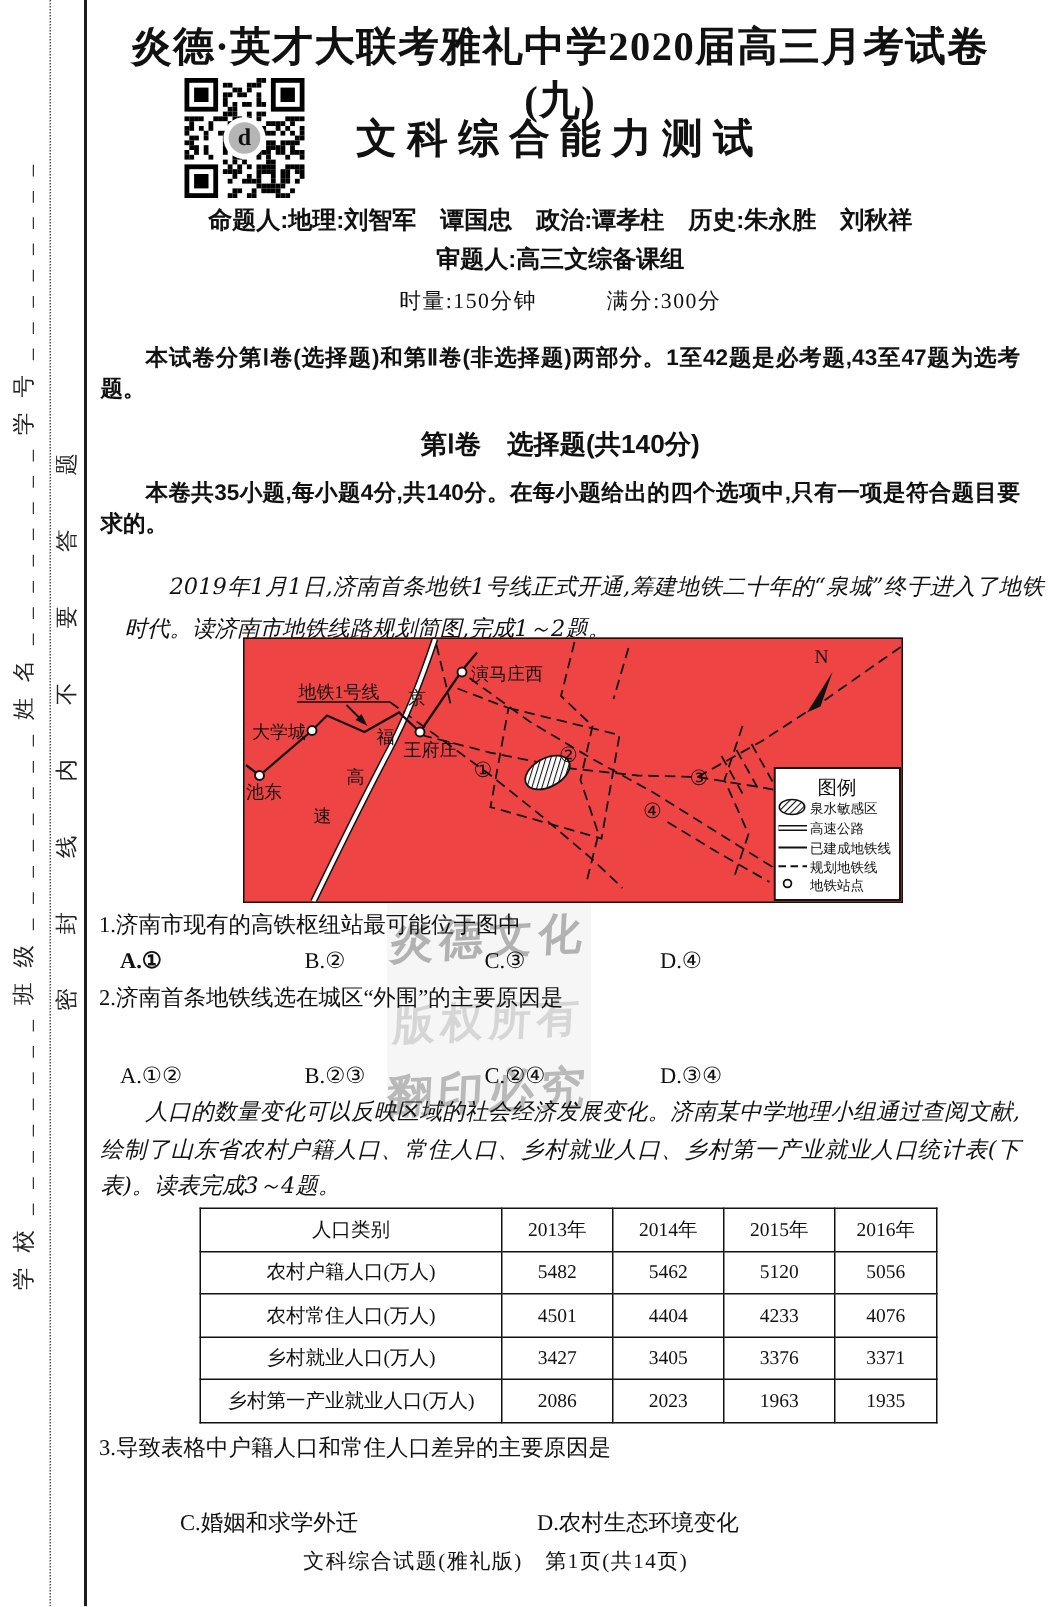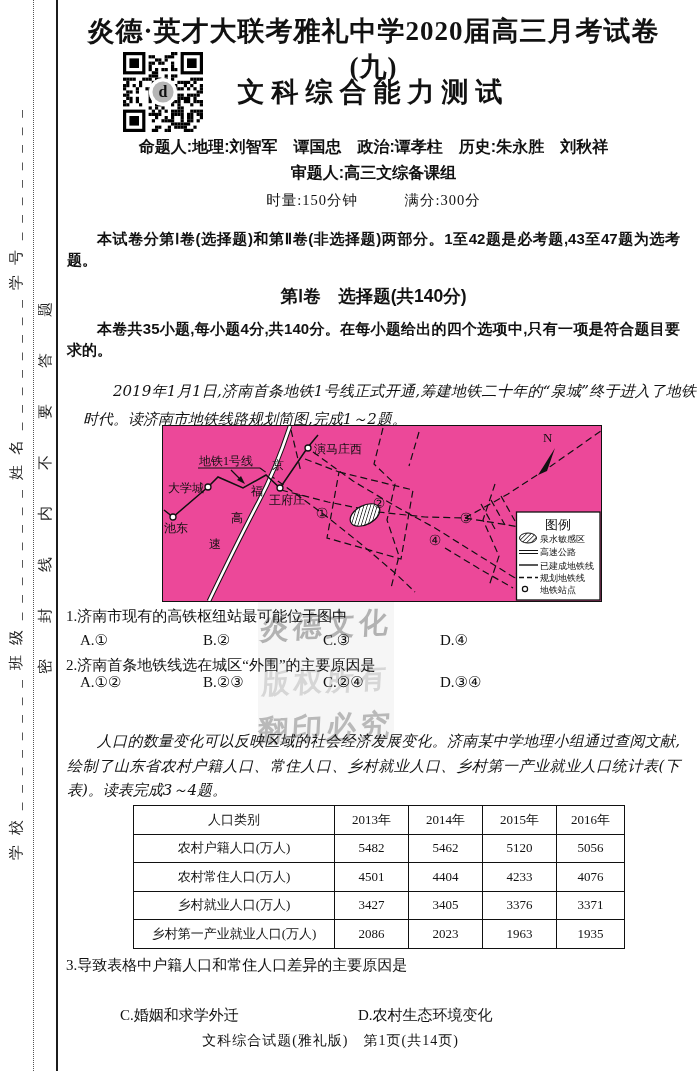--- a/index.html
+++ b/index.html
@@ -22,21 +22,21 @@
   .setters{top:137px;font-size:16px;}
   .reviewers{top:163px;font-size:16px;}
   .duration{top:191px;font-size:14.5px;letter-spacing:1px;}
   .qr{left:120px;top:52px;width:86px;height:80px;}
   
   .p-intro{top:228px;font-size:15px;line-height:21px;text-indent:2em;text-align:justify;}
   .sec-title{top:284px;font-size:17.5px;}
   .p-note{top:318px;font-size:15px;line-height:21px;text-indent:2em;text-align:justify;}
   .p-passage1{top:361px;font-size:15px;line-height:28px;text-indent:2em;text-align:justify;}
   .p-passage2{top:729px;font-size:15px;line-height:24.5px;text-indent:2em;text-align:justify;}
-  .mapbox{left:162px;top:425px;width:438px;height:175px;border:1.5px solid #111;background:#ec4899;}
+  .mapbox{left:162px;top:425px;width:438px;height:175px;border:1.5px solid #111;background:#ef4444;}
   .qstem{font-size:15px;left:66px;width:616px;}
   .optrow span{position:absolute;font-size:15px;white-space:nowrap;}
   
   .dtable{left:133px;top:805px;border-collapse:collapse;}
   .dtable td,.dtable th{border:1.3px solid #111;font-size:13px;font-weight:normal;
         text-align:center;padding:0;height:27.5px;font-family:"Liberation Serif",serif;}
   
   .wm-box{left:258px;top:600px;width:136px;height:144px;background:rgba(0,0,0,0.035);}
   .wm{left:238px;width:176px;text-align:center;color:rgba(90,90,90,0.45);
       font-family:"Liberation Sans",sans-serif;font-weight:bold;letter-spacing:4px;
@@ -379,28 +379,28 @@
         <line x1="356" y1="151.5" x2="375" y2="151.5" stroke="#111" stroke-width="1.4" stroke-dasharray="5 3"></line>
         <text x="377" y="155" font-size="9">规划地铁线</text>
         <circle cx="362" cy="163" r="2.6" fill="#fff" stroke="#111" stroke-width="1.2"></circle>
         <text x="377" y="167" font-size="9">地铁站点</text>
       </g>
     </svg>
   </div>
 
   <div class="abs qstem song" style="top:607px;">1.济南市现有的高铁枢纽站最可能位于图中</div>
   <div class="abs optrow" style="top:631px;left:0;width:700px;height:20px;">
-    <span style="left:80px;">A.①</span>
+    <span style="left:80px;font-weight:bold;">A.①</span>
     <span style="left:203px;text-align:center;">B.②</span>
     <span style="left:323px;">C.③</span>
     <span style="left:440px;">D.④</span>
   </div>
 
   <div class="abs qstem song" style="top:656px;">2.济南首条地铁线选在城区“外围”的主要原因是</div>
-  <div class="abs optrow" style="top:673px;left:0;width:700px;height:20px;">
+  <div class="abs optrow" style="top:708px;left:0;width:700px;height:20px;">
     <span style="left:80px;">A.①②</span>
     <span style="left:203px;">B.②③</span>
     <span style="left:323px;">C.②④</span>
     <span style="left:440px;">D.③④</span>
   </div>
 
   <p class="abs band p-passage2 kai" style="margin:0;">人口的数量变化可以反映区域的社会经济发展变化。济南某中学地理小组通过查阅文献,绘制了山东省农村户籍人口、常住人口、乡村就业人口、乡村第一产业就业人口统计表(下表)。读表完成3～4题。</p>
 
   <table class="abs dtable">
     <tbody>

